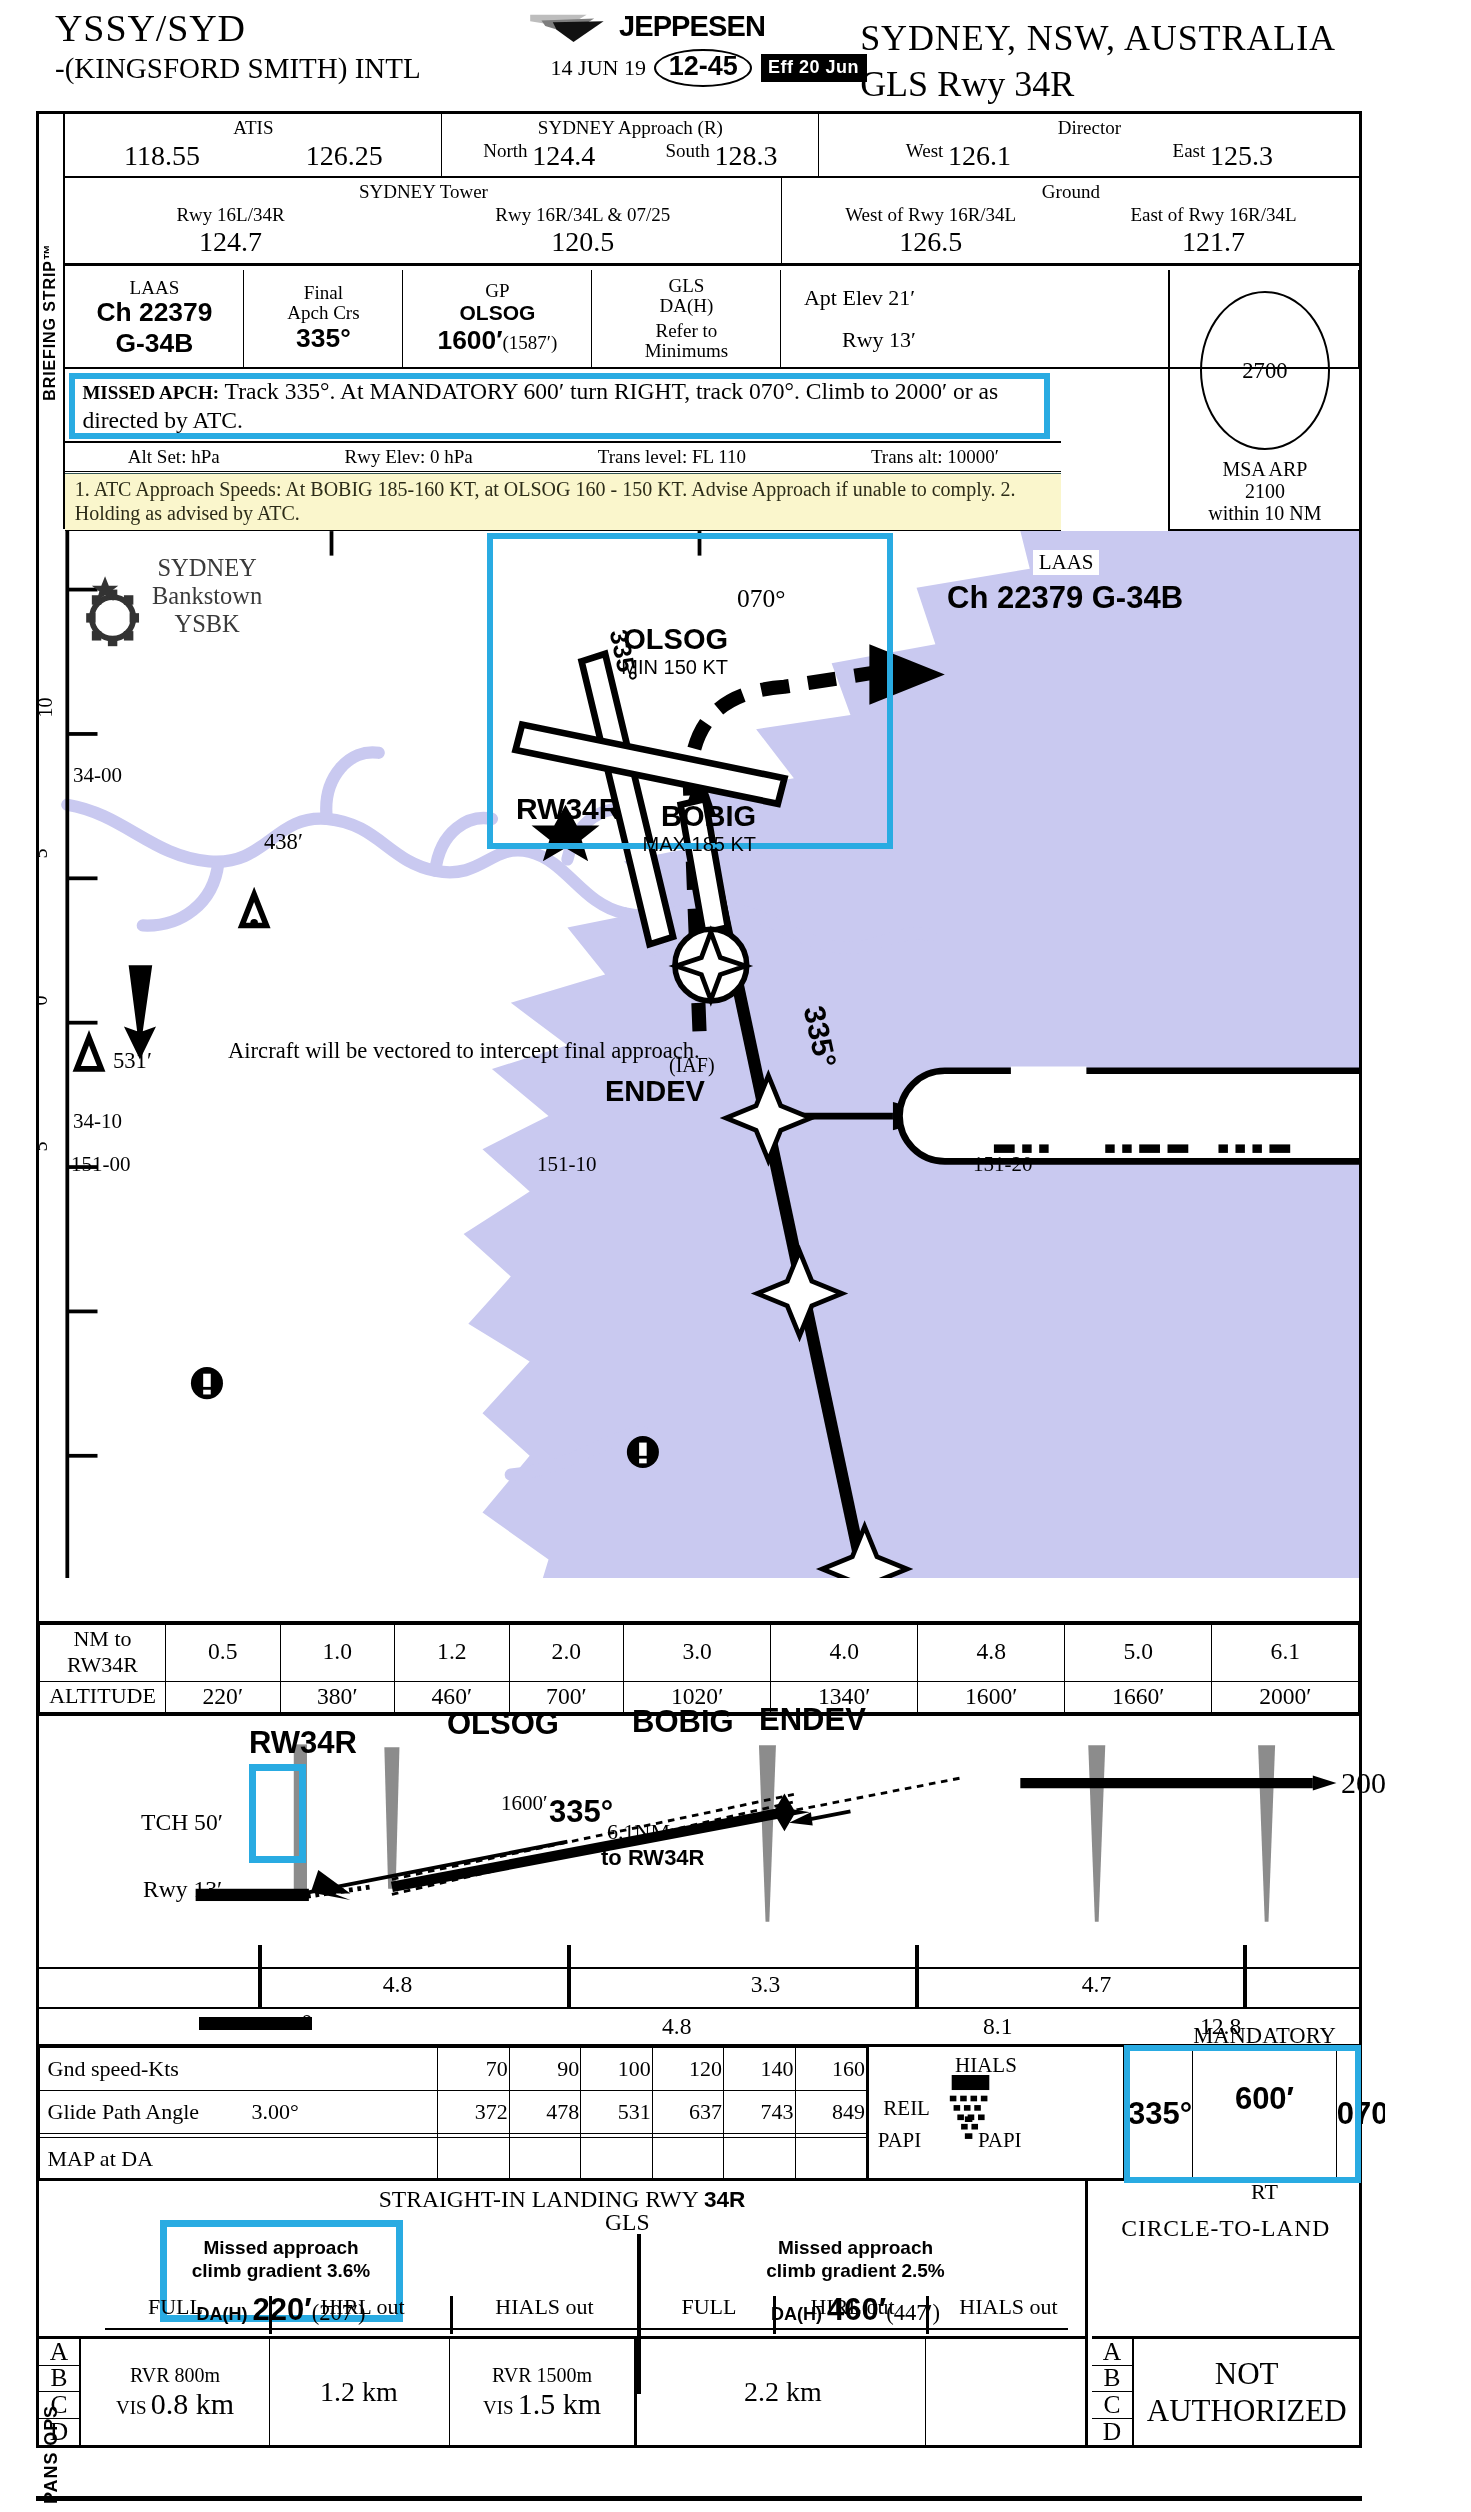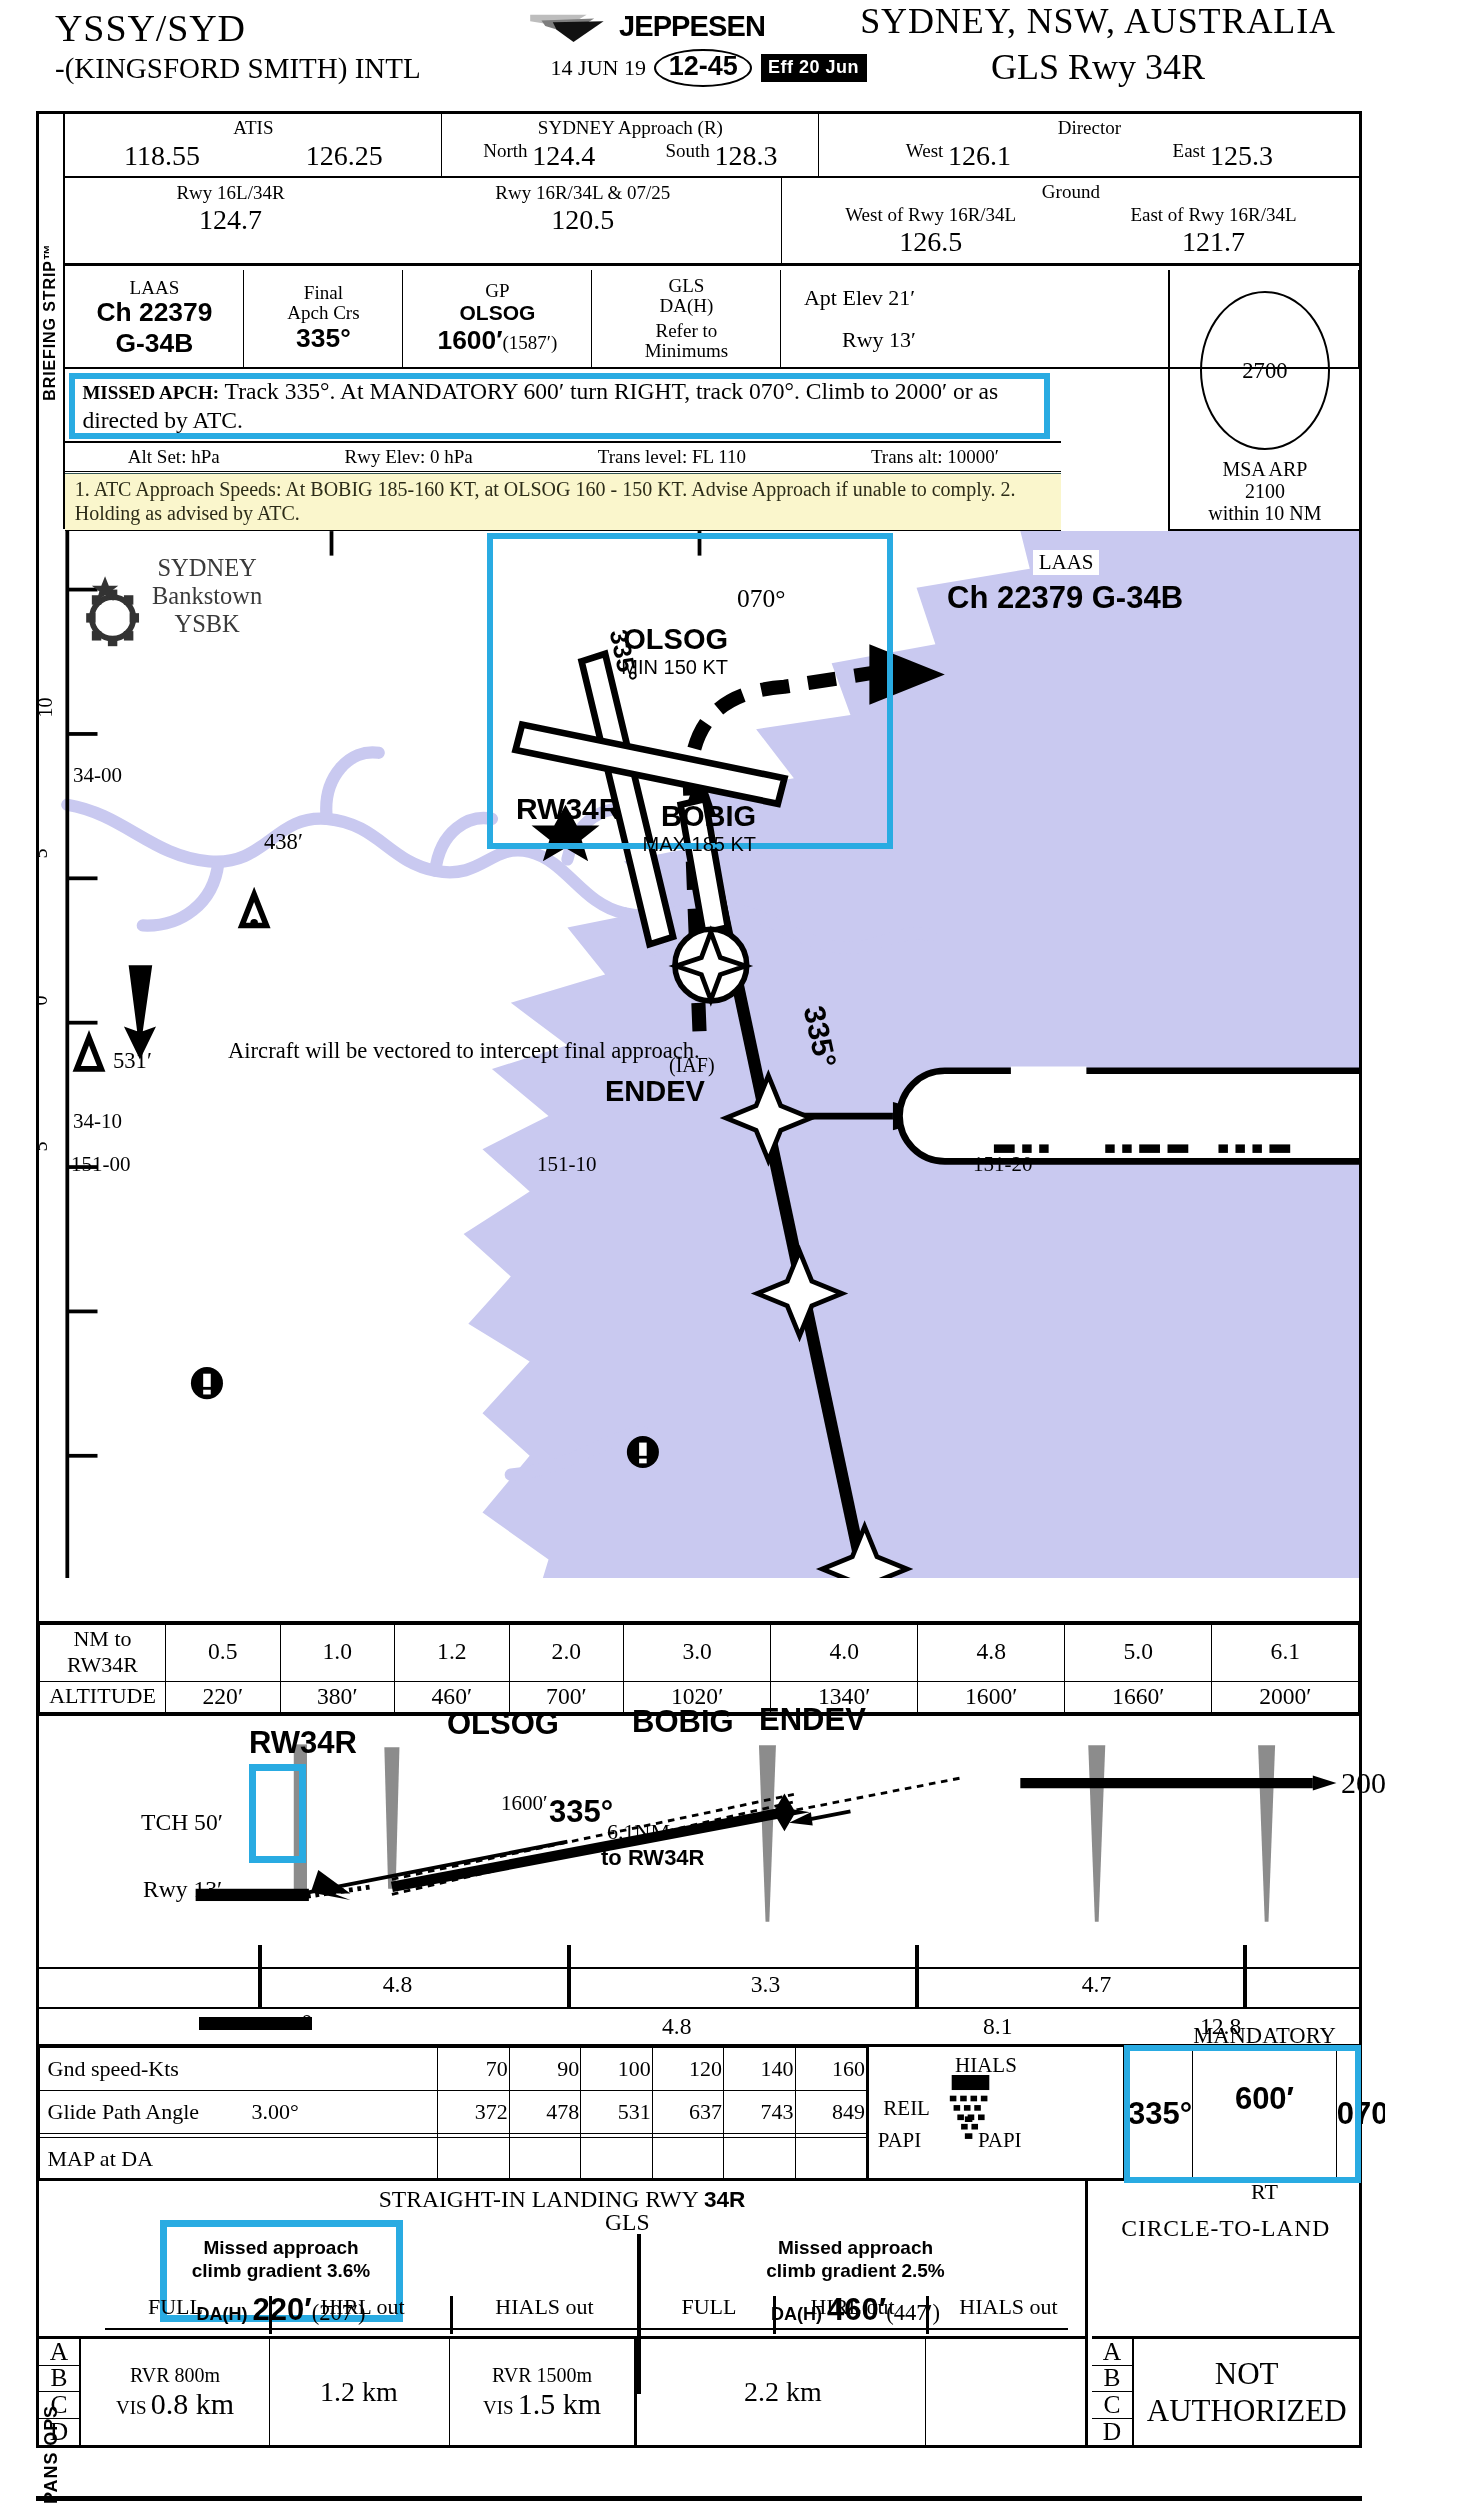--- a/index.html
+++ b/index.html
@@ -19,21 +19,21 @@
   .hdr-aptname { font-size:29px; margin-top:1.9px; font-family:"Liberation Serif", serif;}
   .hdr-center { position:absolute; left:528px; top:7.5px; width:396px; text-align:center; }
   .jeplogo-row { display:flex; align-items:center; justify-content:flex-start; height:38px; }
   .jepwing { width:91px; height:32px; }
   .jeptext { font-size:29px; font-weight:bold; font-family:"Liberation Sans", sans-serif; letter-spacing:-0.9px; }
   .hdr-date-row { display:flex; align-items:center; gap:8.5px; margin-top:3.8px; margin-left:22.6px;}
   .hdr-date { font-size:22px; font-family:"Liberation Serif", serif;}
   .hdr-index { font-size:27px; font-weight:bold; border:2.8px solid #000; border-radius:50%/50%;
                padding:0px 12.3px 2.8px; font-family:"Liberation Sans", sans-serif; }
   .hdr-eff { background:#000; color:#fff; font-size:18px; font-weight:bold; padding:2.8px 7.5px 3.8px; letter-spacing:0.5px;}
-  .hdr-right { position:absolute; right:49px; top:0; text-align:center; }
+  .hdr-right { position:absolute; right:49px; top:17px; text-align:left; }
   .hdr-city { font-size:36px; letter-spacing:0.9px; font-family:"Liberation Serif", serif;}
   .hdr-proc { font-size:36px; margin-top:3.8px; font-family:"Liberation Serif", serif;}
 
   
   .frame { position:absolute; left:36px; right:22.6px; top:111px; bottom:64px; border:3.8px solid #000; }
 
   .brief-tab { position:absolute; left:-1.9px; top:0; width:28px; height:415px;
                border-right:2.8px solid #000; display:flex; align-items:center; justify-content:center; }
   .brief-tab span { transform:rotate(-90deg); white-space:nowrap; font-size:16px; font-weight:bold;
                     letter-spacing:0.9px; }
@@ -236,20 +236,21 @@
             </span>
             <span class="pair">
               <span class="freqsm">East</span>
               <span class="freq">125.3</span>
             </span>
           </div>
         </div>
       </div>
       <div class="row" style="border-bottom:3.8px solid #000">
         <div class="cell" style="width:717px">
+          <div class="lbl">SYDNEY Tower</div>
           <div class="pairs" style="align-items:center">
             <span>
               <div class="freqsm">Rwy 16L/34R</div>
               <div class="freq">124.7</div>
             </span>
             <span>
               <div class="freqsm">Rwy 16R/34L &amp; 07/25</div>
               <div class="freq">120.5</div>
             </span>
           </div>

